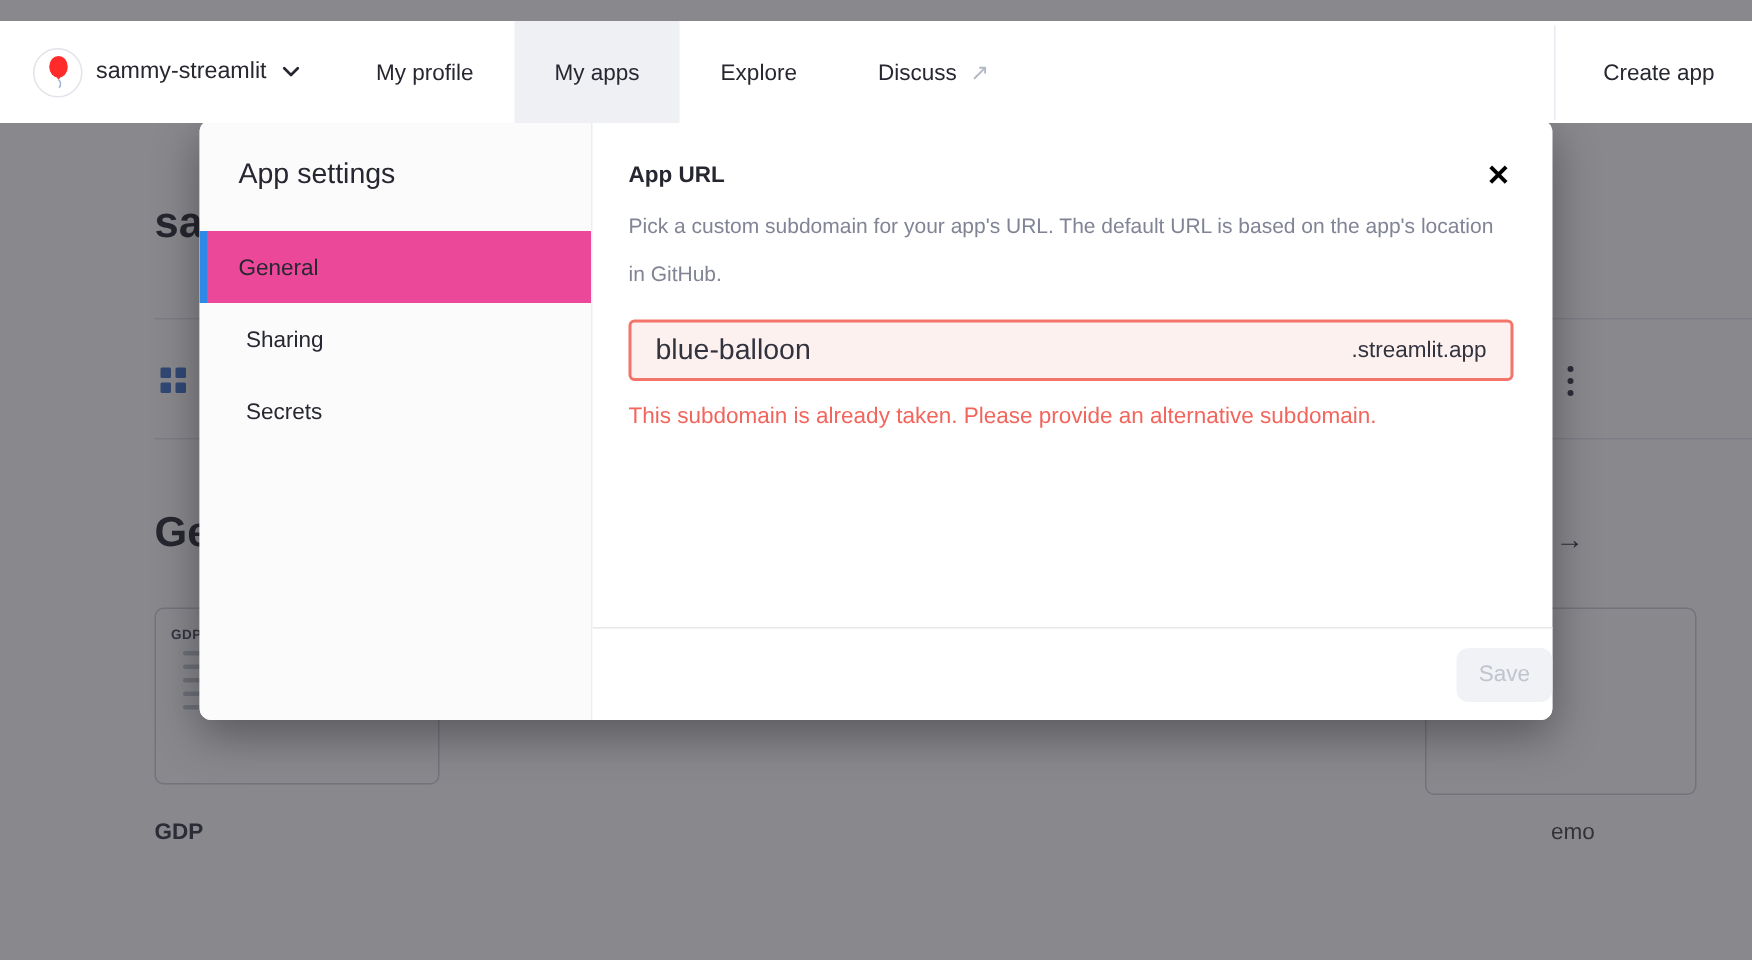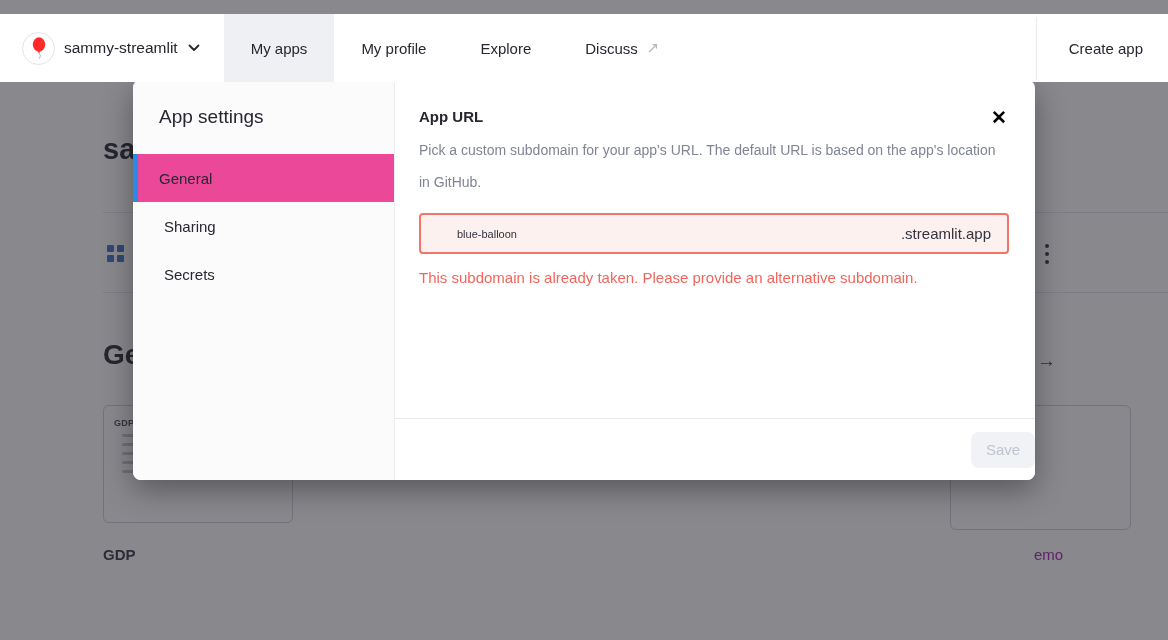--- a/index.html
+++ b/index.html
@@ -20,21 +20,21 @@
   .bg-kebab i { width:4px; height:4px; background:#31333f; border-radius:50%; display:block; margin:1.5px 0; }
   .bg-section { position:absolute; left:103px; top:339px; font-size:28px; font-weight:600; color:#262730; }
   .bg-arrow { position:absolute; left:1037px; top:350px; font-size:19px; color:#31333f; }
   .bg-card-1 { position:absolute; left:103px; top:405px; width:190px; height:118px;
     background:#ffffff; border:1px solid #cfd3da; border-radius:6px; padding:12px 10px; }
   .bg-card-1 .thumb-title { font-size:9px; font-weight:700; color:#444a55; letter-spacing:.3px; }
   .bg-card-1 .thumb-line { height:3px; background:#c6cad2; border-radius:2px; margin:6px 0 0 8px; }
   .bg-card-2 { position:absolute; left:950px; top:405px; width:181px; height:125px;
     background:#ffffff; border:1px solid #cfd3da; border-radius:6px; }
   .bg-label-left { position:absolute; left:103px; top:546px; font-size:15px; font-weight:600; color:#31333f; }
-  .bg-label-right { position:absolute; left:1034px; top:546px; font-size:15px; color:#a21caf; }
+  .bg-label-right { position:absolute; left:1034px; top:546px; font-size:15px; color:#404040; }
 
   
   .overlay { position:absolute; inset:0; background:rgba(38,39,48,0.55); z-index:1; }
 
   
   .nav { position:absolute; left:0; top:14px; width:1168px; height:68px; background:#ffffff;
     display:flex; align-items:stretch; z-index:3; }
   .nav-left { display:flex; align-items:center; padding-left:22px; }
   .avatar { width:33px; height:33px; border-radius:50%; border:1px solid #e1e4ea;
     display:flex; align-items:center; justify-content:center; background:#ffffff; }
@@ -59,21 +59,21 @@
   .side-item.active { background:#ec4899; border-left-color:#2d89e5; padding-left:21px; }
 
   .modal-panel { flex:1; position:relative; padding:28px 26px 0 24px; }
   .panel-title { font-size:15px; font-weight:700; color:#262730; }
   .close-btn { position:absolute; right:24px; top:26px; width:24px; height:24px; border:none; background:none;
     font-size:19px; font-weight:700; color:#000; cursor:pointer; line-height:24px; text-align:center; }
   .panel-desc { margin-top:9px; font-size:14px; line-height:32px; color:#808495; max-width:592px; }
   .subdomain-box { margin-top:15px; height:41px; display:flex; align-items:center;
     background:#fdf1ef; border:2px solid #f2746b; border-radius:4px; padding:0 16px; }
   .subdomain-box input { flex:1; border:none; outline:none; background:transparent;
-    font-size:11px; color:#31333f; font-family:inherit;margin-left:20px; }
+    font-size:19px; color:#31333f; font-family:inherit; }
   .subdomain-suffix { font-size:15px; color:#31333f; }
   .error-text { margin-top:15px; font-size:15px; color:#f2655c; }
   .modal-footer { position:absolute; left:0; right:0; bottom:0; height:62px; border-top:1px solid #e6e8eb;
     display:flex; align-items:center; justify-content:flex-end; background:#ffffff; }
   .save-btn { min-width:64px; height:36px; background:#f0f2f6; border:none; border-radius:8px;
     font-size:15px; color:#c0c4cd; cursor:not-allowed; font-family:inherit; }
 </style>
 </head>
 <body>
 
@@ -119,25 +119,25 @@
       </svg>
     </span>
     <span class="workspace-name">sammy-streamlit</span>
     <span class="chevron">
       <svg width="12" height="8" viewBox="0 0 12 8">
           <path d="M1.5 1.5 L6 6 L10.5 1.5" stroke="#262730" stroke-width="1.8" fill="none" stroke-linecap="round" stroke-linejoin="round"></path>
         </svg>
     </span>
   </div>
   <div class="nav-tabs">
+    <div class="nav-tab">
+      <span>My profile</span>
+    </div>
     <div class="nav-tab active">
       <span>My apps</span>
-    </div>
-    <div class="nav-tab">
-      <span>My profile</span>
     </div>
     <div class="nav-tab">
       <span>Explore</span>
     </div>
     <div class="nav-tab">
       <span>Discuss</span>
       <span class="ext-arrow">↗</span>
     </div>
   </div>
   <div class="nav-right">

